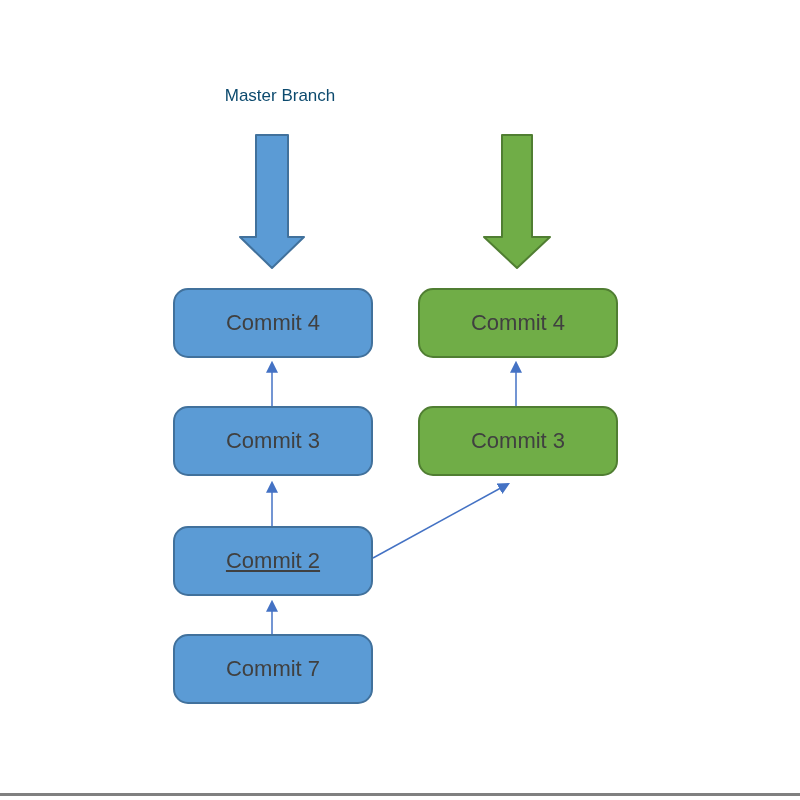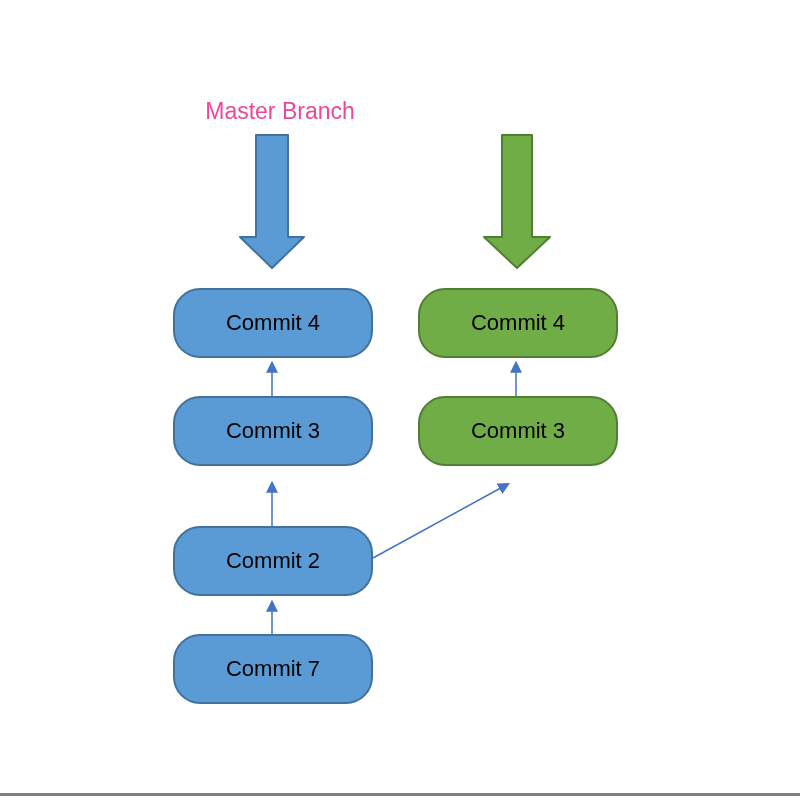--- a/index.html
+++ b/index.html
@@ -18,54 +18,54 @@
   .connector-layer {
     position: absolute;
     left: 0;
     top: 0;
     width: 800px;
     height: 800px;
   }
   .branch-label {
     position: absolute;
     width: 300px;
-    top: 98px;
+    top: 86px;
     text-align: center;
-    font-size: 23px;
-    color: #ec4899;
+    font-size: 17px;
+    color: #0c4a6e;
     letter-spacing: 0px;
   }
   .branch-label.master { left: 130px; }
   .branch-label.test   { left: 361px; }
   .commit-box {
     position: absolute;
     width: 200px;
     height: 70px;
-    border-radius: 27px;
+    border-radius: 15px;
     border: 2px solid;
     box-sizing: border-box;
     display: flex;
     align-items: center;
     justify-content: center;
     font-size: 22px;
-    color: #000000;
+    color: #404040;
   }
   .commit-box.master {
     background: #5b9bd5;
     border-color: #41719c;
     left: 173px;
   }
   .commit-box.test {
     background: #70ad47;
     border-color: #507e32;
     left: 418px;
   }
   .row-1 { top: 288px; }
-  .row-2 { top: 396px; }
-  .row-3 { top: 526px; }
+  .row-2 { top: 406px; }
+  .row-3 { top: 526px; text-decoration: underline; }
   .row-4 { top: 634px; }
   .bottom-line {
     position: absolute;
     left: 0;
     top: 793px;
     width: 800px;
     height: 3px;
     background: #808080;
   }
 </style>

